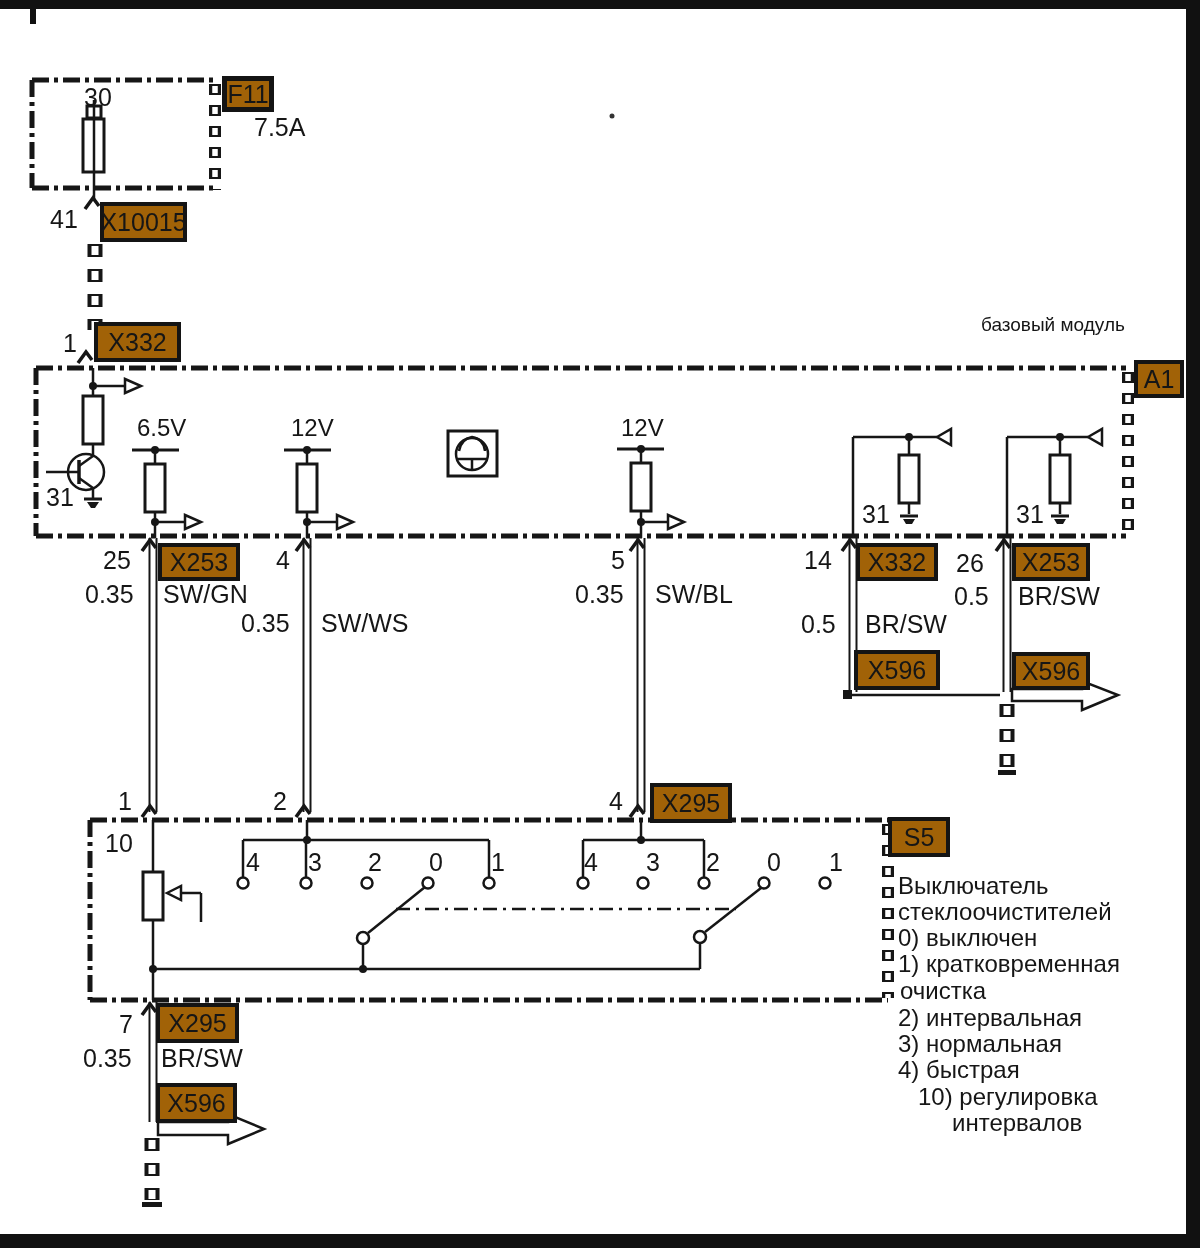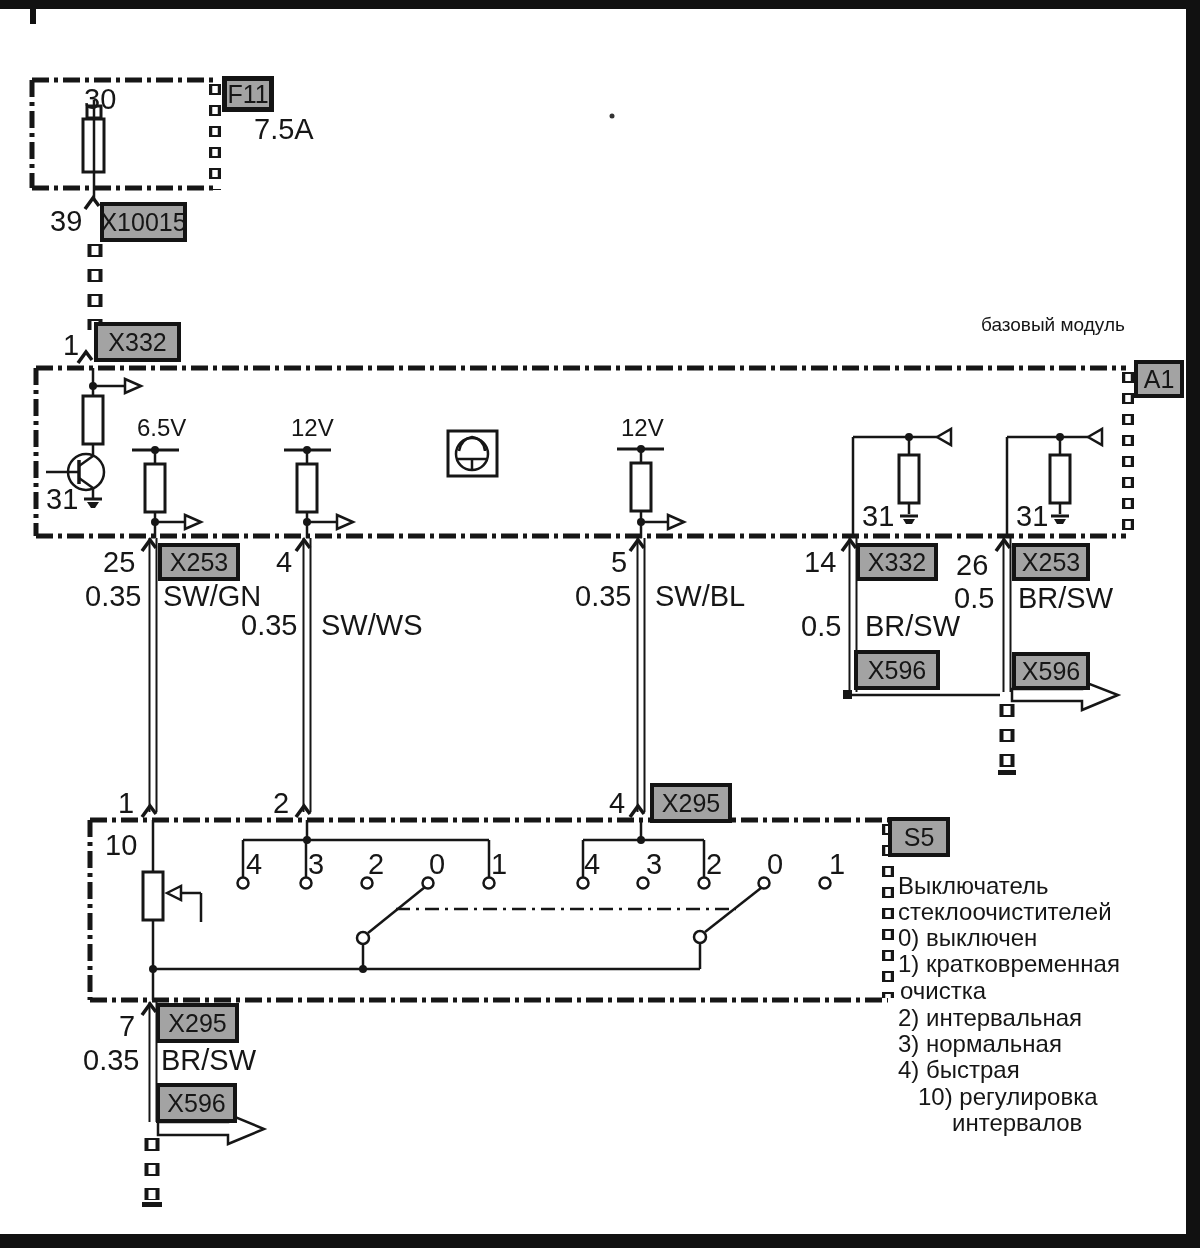--- a/index.html
+++ b/index.html
@@ -1,22 +1,22 @@
 <!DOCTYPE html>
 <html><head>
 <meta charset="utf-8">
 <style>
   html,body{margin:0;padding:0;background:#e8e8e8;}
   .stage{position:relative;width:1200px;height:1248px;background:#fff;overflow:hidden;
          font-family:"Liberation Sans", sans-serif;color:#161616;}
   svg{position:absolute;left:0;top:0;}
-  .t{position:absolute;font-size:29px;line-height:1.05;white-space:nowrap;color:#161616;}
+  .t{position:absolute;font-size:25px;line-height:1.05;white-space:nowrap;color:#161616;}
   .s24{font-size:24px;}
   .s27{font-size:19px;}
-  .lbox{position:absolute;background:#a3a3a3;border:4px solid #141414;display:flex;
+  .lbox{position:absolute;background:#a16207;border:4px solid #141414;display:flex;
         align-items:center;justify-content:center;font-size:25px;box-sizing:border-box;}
   .lbox.f11{border-width:5px;}
 </style>
 </head>
 <body>
 
 <div class="stage">
 
 <svg width="1200" height="1248" viewBox="0 0 1200 1248">
 
@@ -268,21 +268,21 @@
     </div>
 <div class="lbox" style="left:156px;top:1003px;width:83px;height:40px;">
       <span>X295</span>
     </div>
 <div class="lbox" style="left:156px;top:1083px;width:81px;height:40px;">
       <span>X596</span>
     </div>
 
 <div class="t" style="left:84px;top:84px;">30</div>
 <div class="t" style="left:226px;top:114px;margin-left:28px;">7.5A</div>
-<div class="t" style="left:50px;top:206px;">39</div>
+<div class="t" style="left:50px;top:206px;">41</div>
 <div class="t" style="left:63px;top:330px;">1</div>
 <div class="t s27" style="left:981px;top:315px;">базовый модуль</div>
 <div class="t" style="left:46px;top:484px;">31</div>
 <div class="t s24" style="left:137px;top:415px;">6.5V</div>
 <div class="t s24" style="left:291px;top:415px;">12V</div>
 <div class="t s24" style="left:621px;top:415px;">12V</div>
 <div class="t" style="left:862px;top:501px;">31</div>
 <div class="t" style="left:1016px;top:501px;">31</div>
 
 <div class="t" style="left:103px;top:547px;">25</div>

